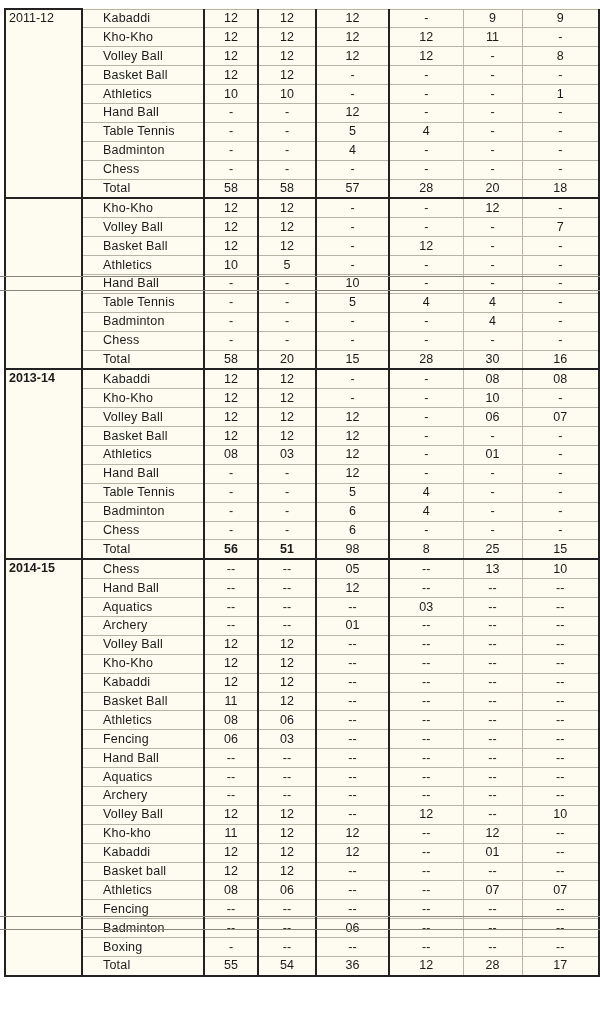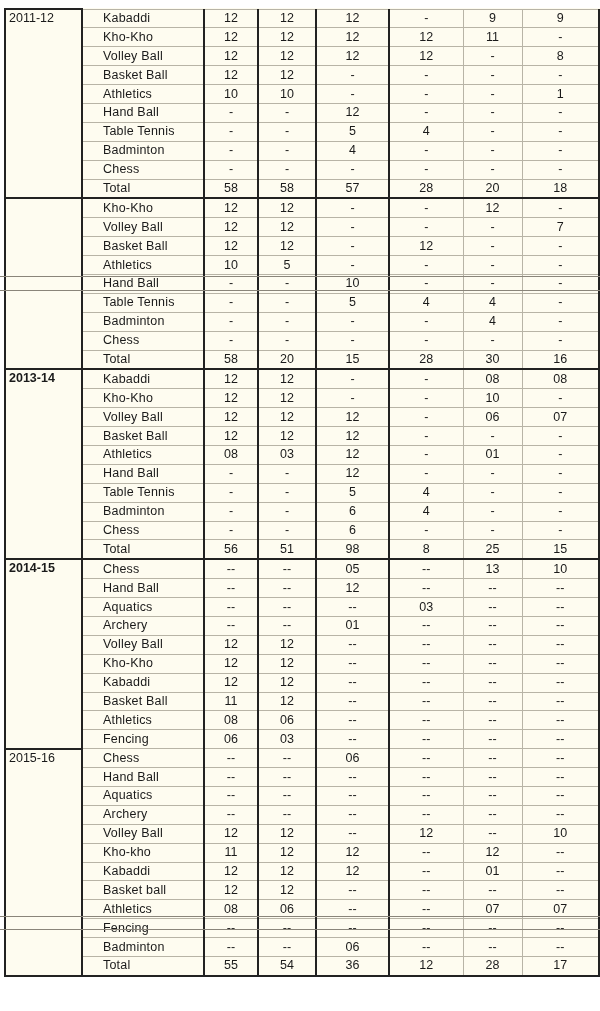--- a/index.html
+++ b/index.html
@@ -7,21 +7,21 @@
   .wrap { position:absolute; left:4px; top:8px; width:594px; background:#fefcf0; }
   table { border-collapse:collapse; width:594px; table-layout:fixed; background:#fefcf0; }
   td { border:1px solid #b8b4a6; height:17.9px; padding:0 3px; font-size:12.5px; color:#1a1a1a; line-height:17px; white-space:nowrap; overflow:hidden; }
   td.year { border-left:2px solid #222; border-right:2px solid #222; border-top:none; border-bottom:none; text-align:left; padding-left:3px; vertical-align:top; }
   td.year.start { border-top:2px solid #222; }
   td.sport { border-right:2px solid #222; padding-left:20px; letter-spacing:0.2px; }
   td.num { text-align:center; }
   td.num.thick { border-right:2px solid #222; }
   tr.total td { font-weight:normal; border-bottom:2px solid #222; }
   tr.total td.year { border-bottom:2px solid #222; }
-  tr.total td.num.normal { font-weight:normal; }
+  tr.total td.num.normal { font-weight:bold; }
   .bold-year { font-weight:bold; }
   col.c-year { width:77px; }
   col.c-sport { width:122px; }
   col.c1 { width:54px; }
   col.c2 { width:58px; }
   col.c3 { width:73px; }
   col.c4 { width:74px; }
   col.c5 { width:59px; }
   col.c6 { width:77px; }
   .strike-line { position:absolute; left:0; width:600px; height:1px; background:#8a857a; }
@@ -426,30 +426,20 @@
           <td class="year" style="border-bottom: none;"></td>
           <td class="sport">Fencing</td>
           <td class="num thick">06</td>
           <td class="num thick">03</td>
           <td class="num thick">--</td>
           <td class="num">--</td>
           <td class="num">--</td>
           <td class="num thick">--</td>
         </tr>
         <tr>
-          <td class="year start">2015-16</td>
-          <td class="sport">Chess</td>
-          <td class="num thick">--</td>
-          <td class="num thick">--</td>
-          <td class="num thick">06</td>
-          <td class="num">--</td>
-          <td class="num">--</td>
-          <td class="num thick">--</td>
-        </tr>
-        <tr>
           <td class="year"></td>
           <td class="sport">Hand Ball</td>
           <td class="num thick">--</td>
           <td class="num thick">--</td>
           <td class="num thick">--</td>
           <td class="num">--</td>
           <td class="num">--</td>
           <td class="num thick">--</td>
         </tr>
         <tr>
@@ -531,20 +521,30 @@
           <td class="num">--</td>
           <td class="num">--</td>
           <td class="num thick">--</td>
         </tr>
         <tr>
           <td class="year"></td>
           <td class="sport">Badminton</td>
           <td class="num thick">--</td>
           <td class="num thick">--</td>
           <td class="num thick">06</td>
+          <td class="num">--</td>
+          <td class="num">--</td>
+          <td class="num thick">--</td>
+        </tr>
+        <tr>
+          <td class="year"></td>
+          <td class="sport">Boxing</td>
+          <td class="num thick">-</td>
+          <td class="num thick">--</td>
+          <td class="num thick">--</td>
           <td class="num">--</td>
           <td class="num">--</td>
           <td class="num thick">--</td>
         </tr>
         <tr class="total">
           <td class="year"></td>
           <td class="sport">Total</td>
           <td class="num thick">55</td>
           <td class="num thick">54</td>
           <td class="num thick">36</td>

